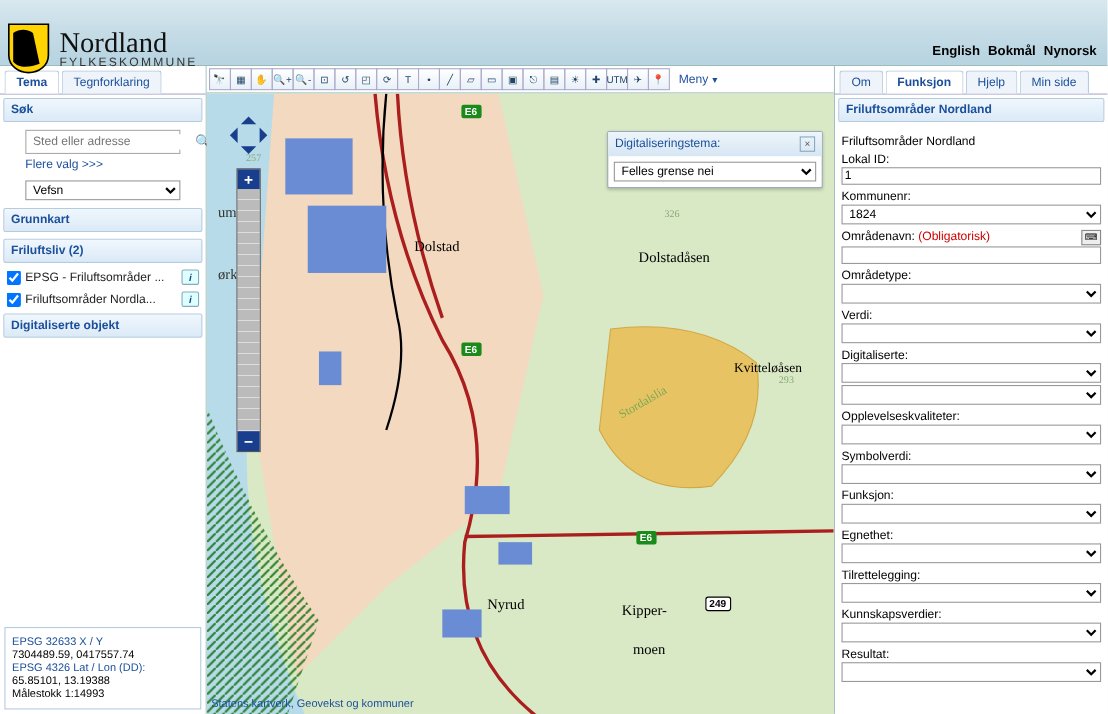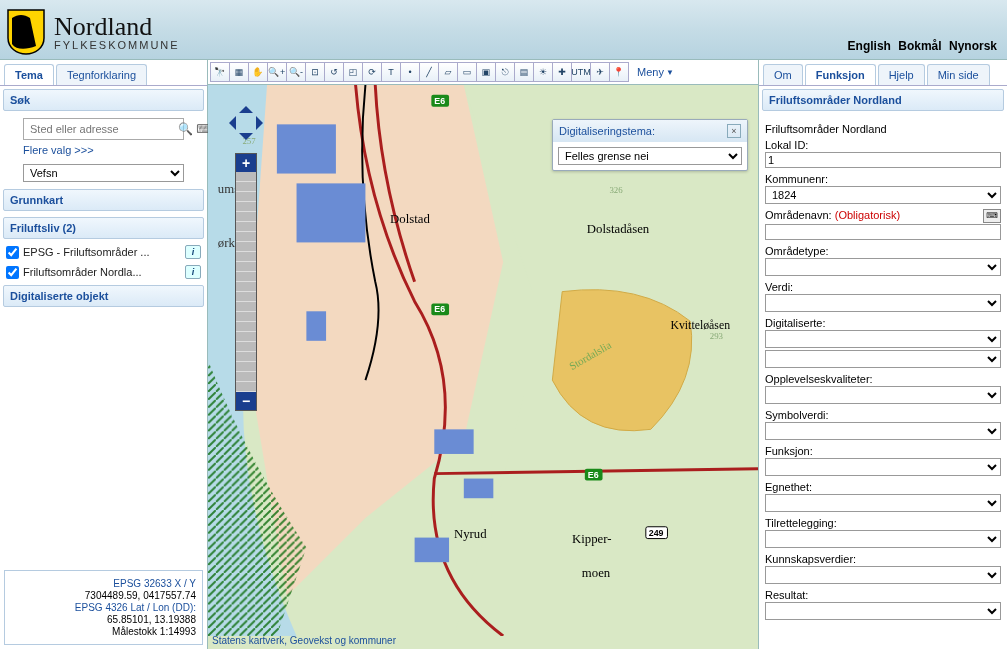--- a/index.html
+++ b/index.html
@@ -1,30 +1,30 @@
 <!DOCTYPE html>
 <html><head>
 <meta charset="utf-8">
 <style>
 html,body{margin:0;padding:0;font-family:Arial,Helvetica,sans-serif;font-size:11px;color:#222;background:#fff;width:1007px;height:649px;overflow:hidden}
 *{box-sizing:border-box}
 
 
 .header{height:60px;border-bottom:1px solid #9bb;background:linear-gradient(#d8e8ef 0%,#c5dce6 50%,#b6d3e0 100%);position:relative}
-.logo-wrap{position:absolute;left:6px;top:8px;display:flex;align-items:center;gap:8px}
+.logo-wrap{position:absolute;left:6px;top:20px;display:flex;align-items:center;gap:8px}
 .crest{width:40px;height:48px}
 .logo-txt{display:flex;flex-direction:column;line-height:1}
 .logo-txt .big{font-family:Georgia,serif;font-size:26px;color:#111}
 .logo-txt .small{font-size:11px;letter-spacing:2px;color:#333}
 .lang{position:absolute;right:10px;bottom:6px;font-weight:bold;color:#000;font-size:12px}
 .lang span{margin-left:4px;cursor:pointer}
 
 
 .cols{display:flex;height:589px}
-.left{width:208px;border-right:1px solid #9bb;background:#fff;display:flex;flex-direction:column}
+.left{width:188px;border-right:1px solid #9bb;background:#fff;display:flex;flex-direction:column}
 .center{flex:1;display:flex;flex-direction:column;border-right:1px solid #9bb;position:relative;background:#eee}
 .right{width:248px;display:flex;flex-direction:column;background:#fff}
 
 
 .tabrow{display:flex;gap:2px;padding:4px 4px 0 4px;border-bottom:1px solid #aac}
 .tab{padding:4px 10px;border:1px solid #b5cbe0;border-bottom:none;background:#eef4fa;border-radius:3px 3px 0 0;color:#1b4f9c;cursor:pointer;font-size:11px}
 .tab.active{background:#fff;font-weight:bold}
 
 
 .phdr{background:linear-gradient(#f0f7fd,#dbeaf7);border:1px solid #b5cbe0;border-radius:2px;padding:4px 6px;font-weight:bold;color:#1b4f9c;font-size:11px;margin:3px}
@@ -38,21 +38,21 @@
 .link{color:#1b4f9c;cursor:pointer}
 select,input[type=text]{width:100%;border:1px solid #999;font-size:11px;padding:1px 2px;background:#fff}
 
 
 .lyr{display:flex;align-items:center;padding:3px 6px;gap:4px}
 .lyr input[type=checkbox]{margin:0}
 .lyr .nm{flex:1;white-space:nowrap;overflow:hidden;text-overflow:ellipsis}
 .info{width:16px;height:14px;border:1px solid #8ab;background:#dff;border-radius:2px;font-size:9px;text-align:center;line-height:12px;color:#147;font-style:italic;font-weight:bold;cursor:pointer}
 
 
-.coords{border:1px solid #b5cbe0;margin:auto 4px 4px 4px;padding:6px;text-align:right;font-size:10px;color:#1b4f9c}
+.coords{border:1px solid #b5cbe0;margin:auto 4px 4px 4px;padding:6px;text-align:left;font-size:10px;color:#1b4f9c}
 .coords div{margin:1px 0}
 
 
 .toolbar{display:flex;align-items:center;padding:2px;background:#fff;border-bottom:1px solid #9bb;flex-wrap:nowrap;gap:0}
 .tbtn{width:20px;height:20px;border:1px solid #aac;margin:0 0 0 -1px;background:linear-gradient(#fff,#e8f0f8);display:flex;align-items:center;justify-content:center;font-size:11px;color:#246;cursor:pointer}
 .tbtn:first-child{margin-left:0}
 .menu-link{margin-left:8px;color:#1b4f9c;cursor:pointer;font-size:11px;display:flex;align-items:center;gap:2px}
 
 
 .map{flex:1;position:relative;overflow:hidden;background:#d9e8c5}

